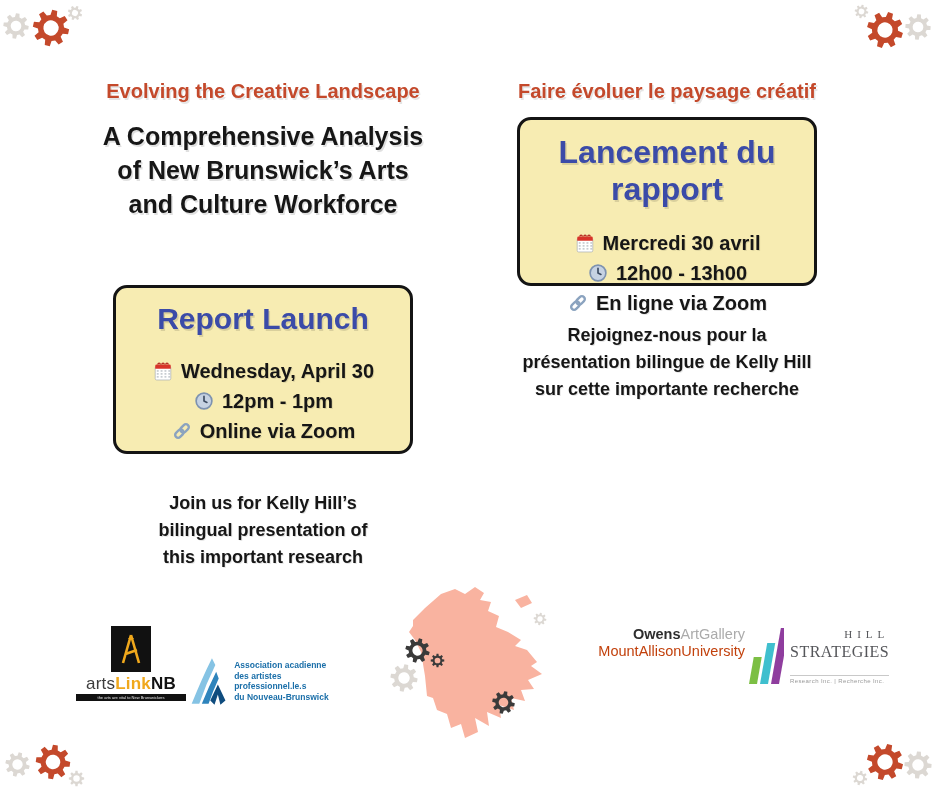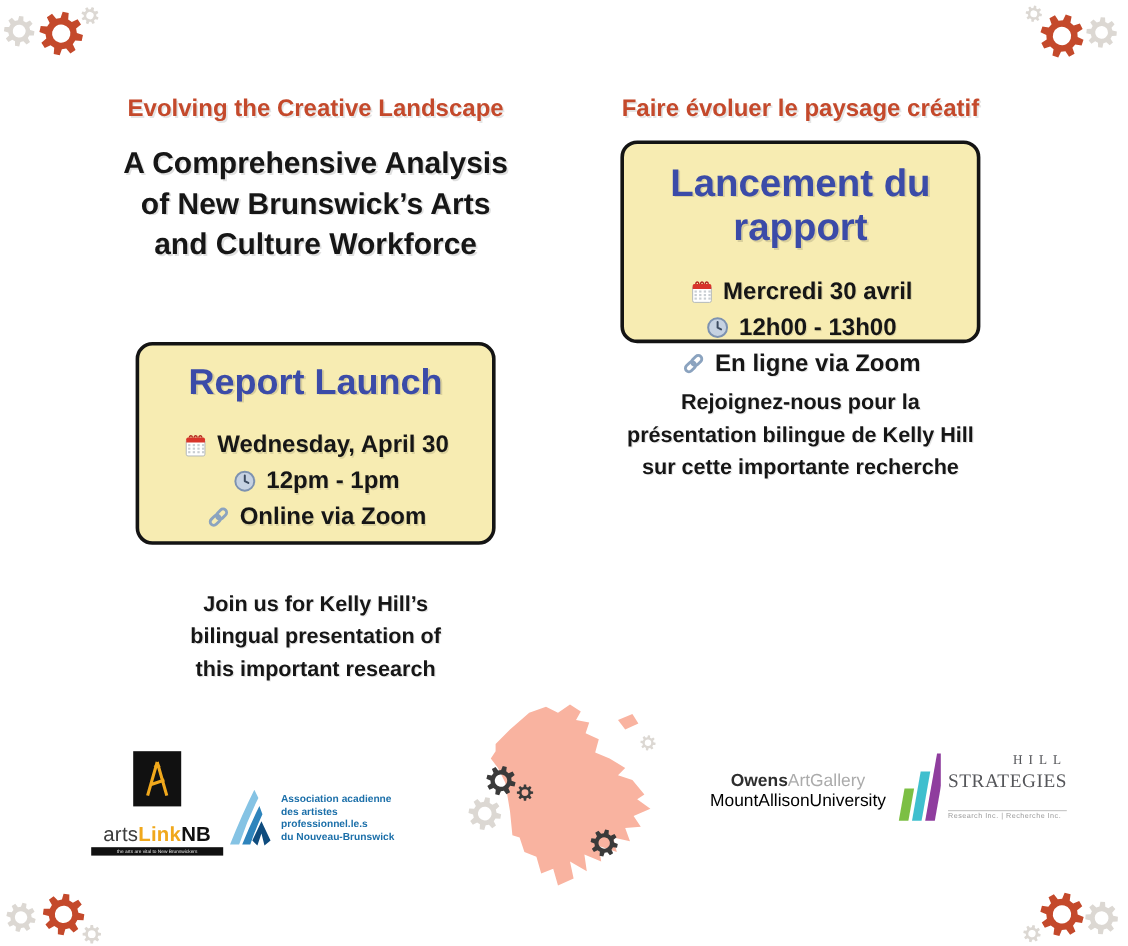--- a/index.html
+++ b/index.html
@@ -20,32 +20,32 @@
   .col-fr .card-heading{font-size:32px;}
   .details{margin-top:20px;}
   .detail-row{display:flex;justify-content:center;align-items:center;gap:7px;height:30px;
               font-size:20px;font-weight:bold;text-shadow:1px 1px 0 rgba(0,0,0,0.10);}
   .detail-row svg{width:22px;height:22px;flex:0 0 auto;}
   .note{margin-top:36px;font-size:18px;line-height:27px;font-weight:bold;
         text-shadow:1px 1px 0 rgba(0,0,0,0.10);}
   
   .artslink{position:absolute;left:76px;top:626px;width:110px;text-align:center;}
   .artslink .mark{width:40px;height:46px;background:#111;margin:0 auto;display:flex;align-items:center;justify-content:center;}
-  .artslink .word{font-size:17px;line-height:19px;margin-top:14px;letter-spacing:0.2px;}
+  .artslink .word{font-size:17px;line-height:19px;margin-top:2px;letter-spacing:0.2px;}
   .artslink .w-arts{color:#3C3C3C;}
   .artslink .w-link{color:#F0A81C;font-weight:bold;}
   .artslink .w-nb{color:#111;font-weight:bold;}
   .artslink .tagline{margin-top:1px;background:#111;color:#e9e9e9;font-size:4px;line-height:7px;height:7px;overflow:hidden;}
   .aaapnb{position:absolute;left:190px;top:652px;width:152px;display:flex;gap:7px;align-items:center;}
   .aaapnb-text{font-size:8.5px;line-height:10.5px;font-weight:bold;color:#1B6FA9;text-align:left;}
   .map-wrap{position:absolute;left:385px;top:580px;width:170px;height:165px;}
-  .owens{position:absolute;left:585px;top:643px;width:160px;text-align:center;font-size:14.5px;line-height:16.5px;}
+  .owens{position:absolute;left:585px;top:626px;width:160px;text-align:right;font-size:14.5px;line-height:16.5px;}
   .owens .o-bold{color:#2E2E2E;font-weight:bold;}
   .owens .o-light{color:#ABABAB;}
-  .owens .o-line2{color:#000000;}
+  .owens .o-line2{color:#c2410c;}
   .hill{position:absolute;left:746px;top:626px;display:flex;gap:6px;align-items:flex-start;}
   .hill-text{text-align:left;font-family:"Liberation Serif",serif;color:#55565A;}
   .hill-l1{font-size:11px;line-height:17px;letter-spacing:5px;text-align:right;}
   .hill-l2{font-size:16px;line-height:17px;letter-spacing:0.5px;border-bottom:1px solid #C9C9C9;padding-bottom:15px;}
   .hill-tag{font-family:"Liberation Sans",sans-serif;font-size:6px;color:#9a9a9a;margin-top:2px;letter-spacing:0.4px;}
 </style>
 </head>
 <body>
 
 <div class="poster">

